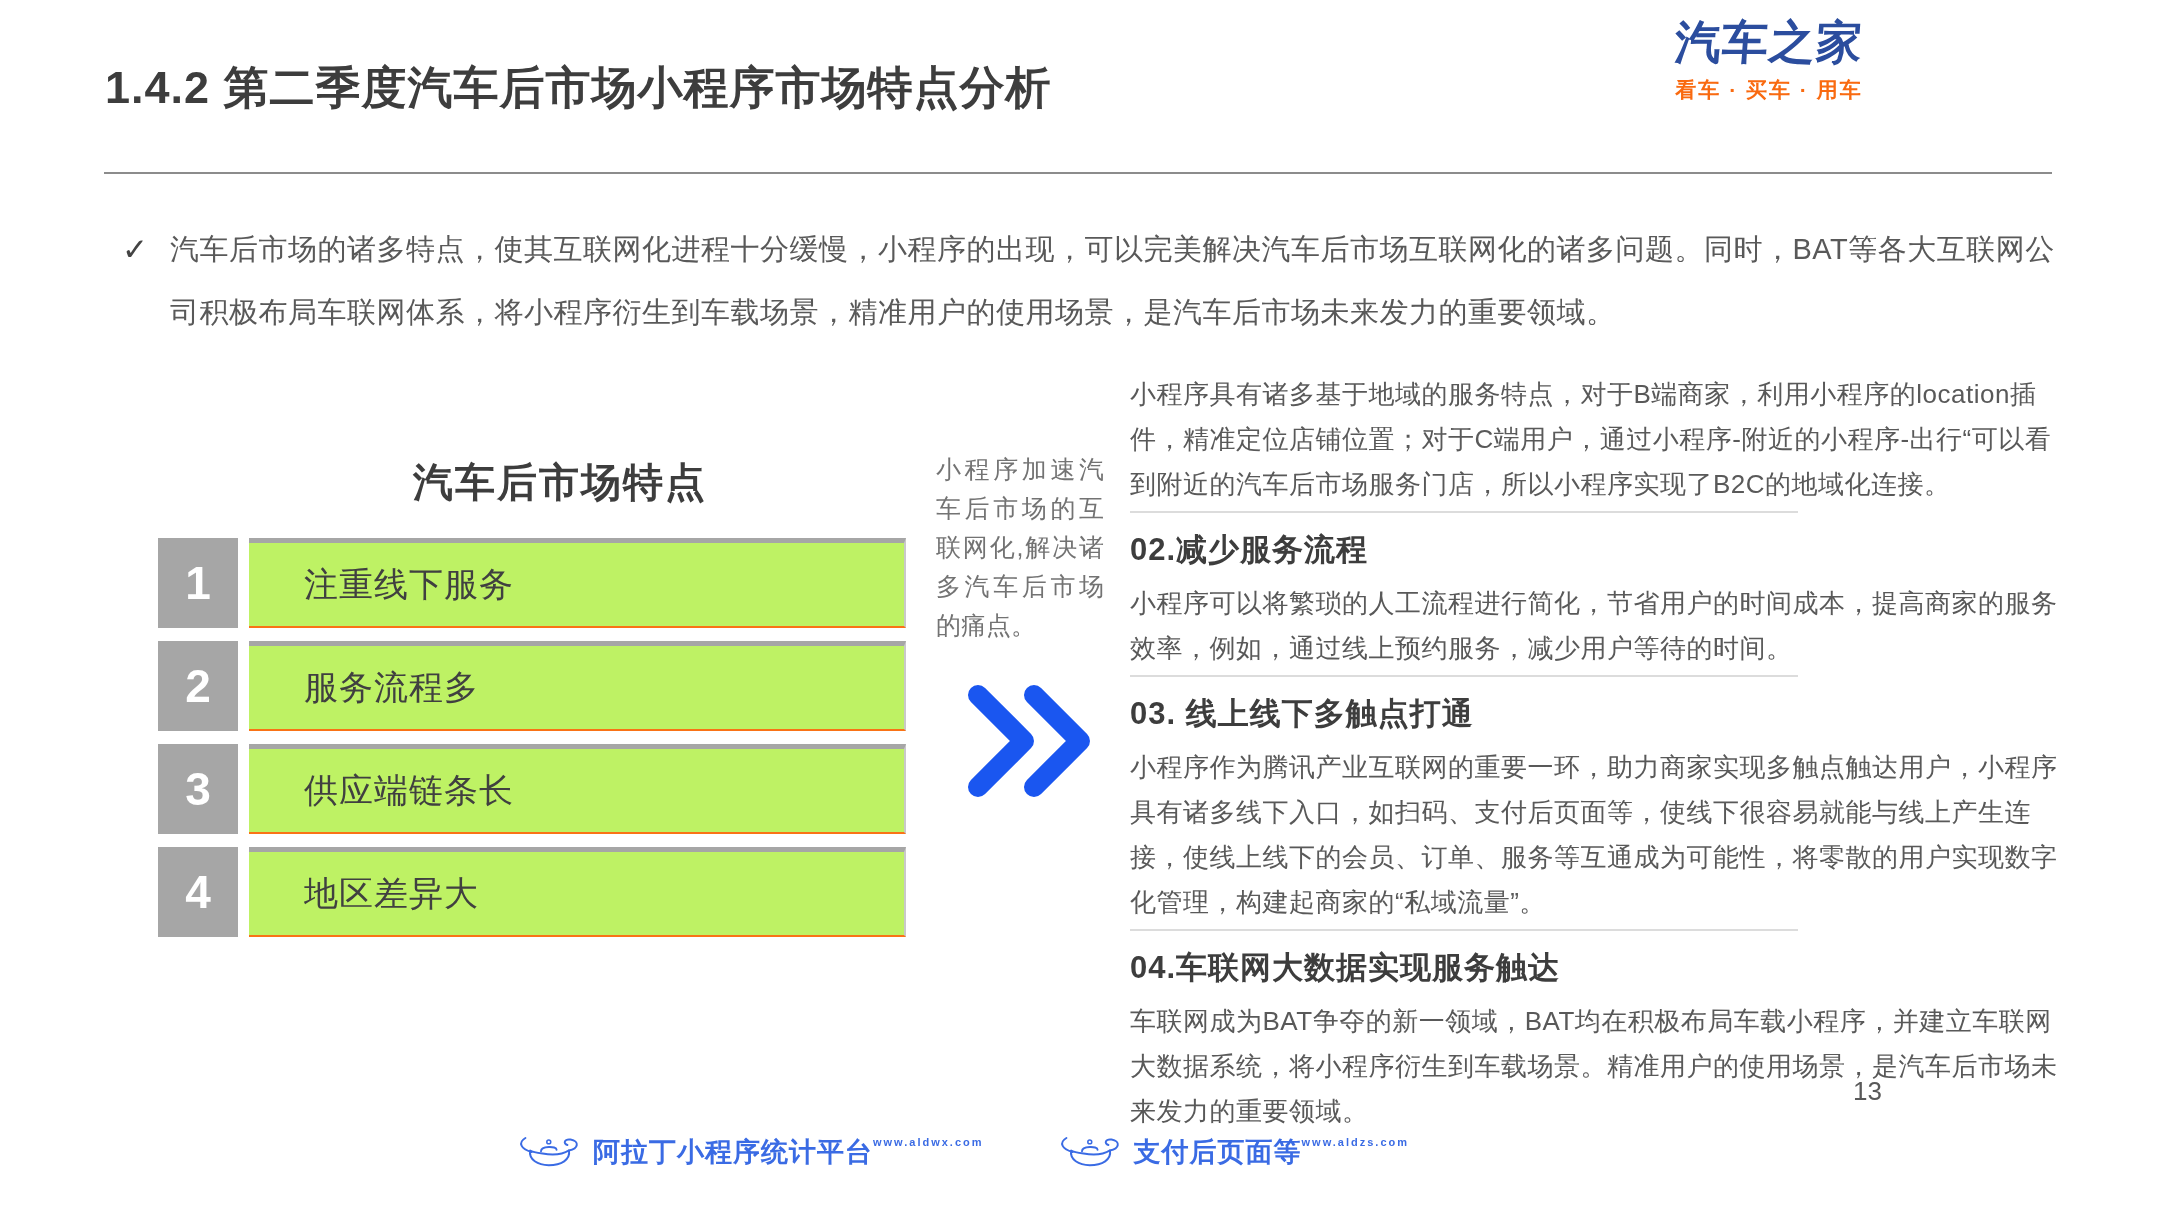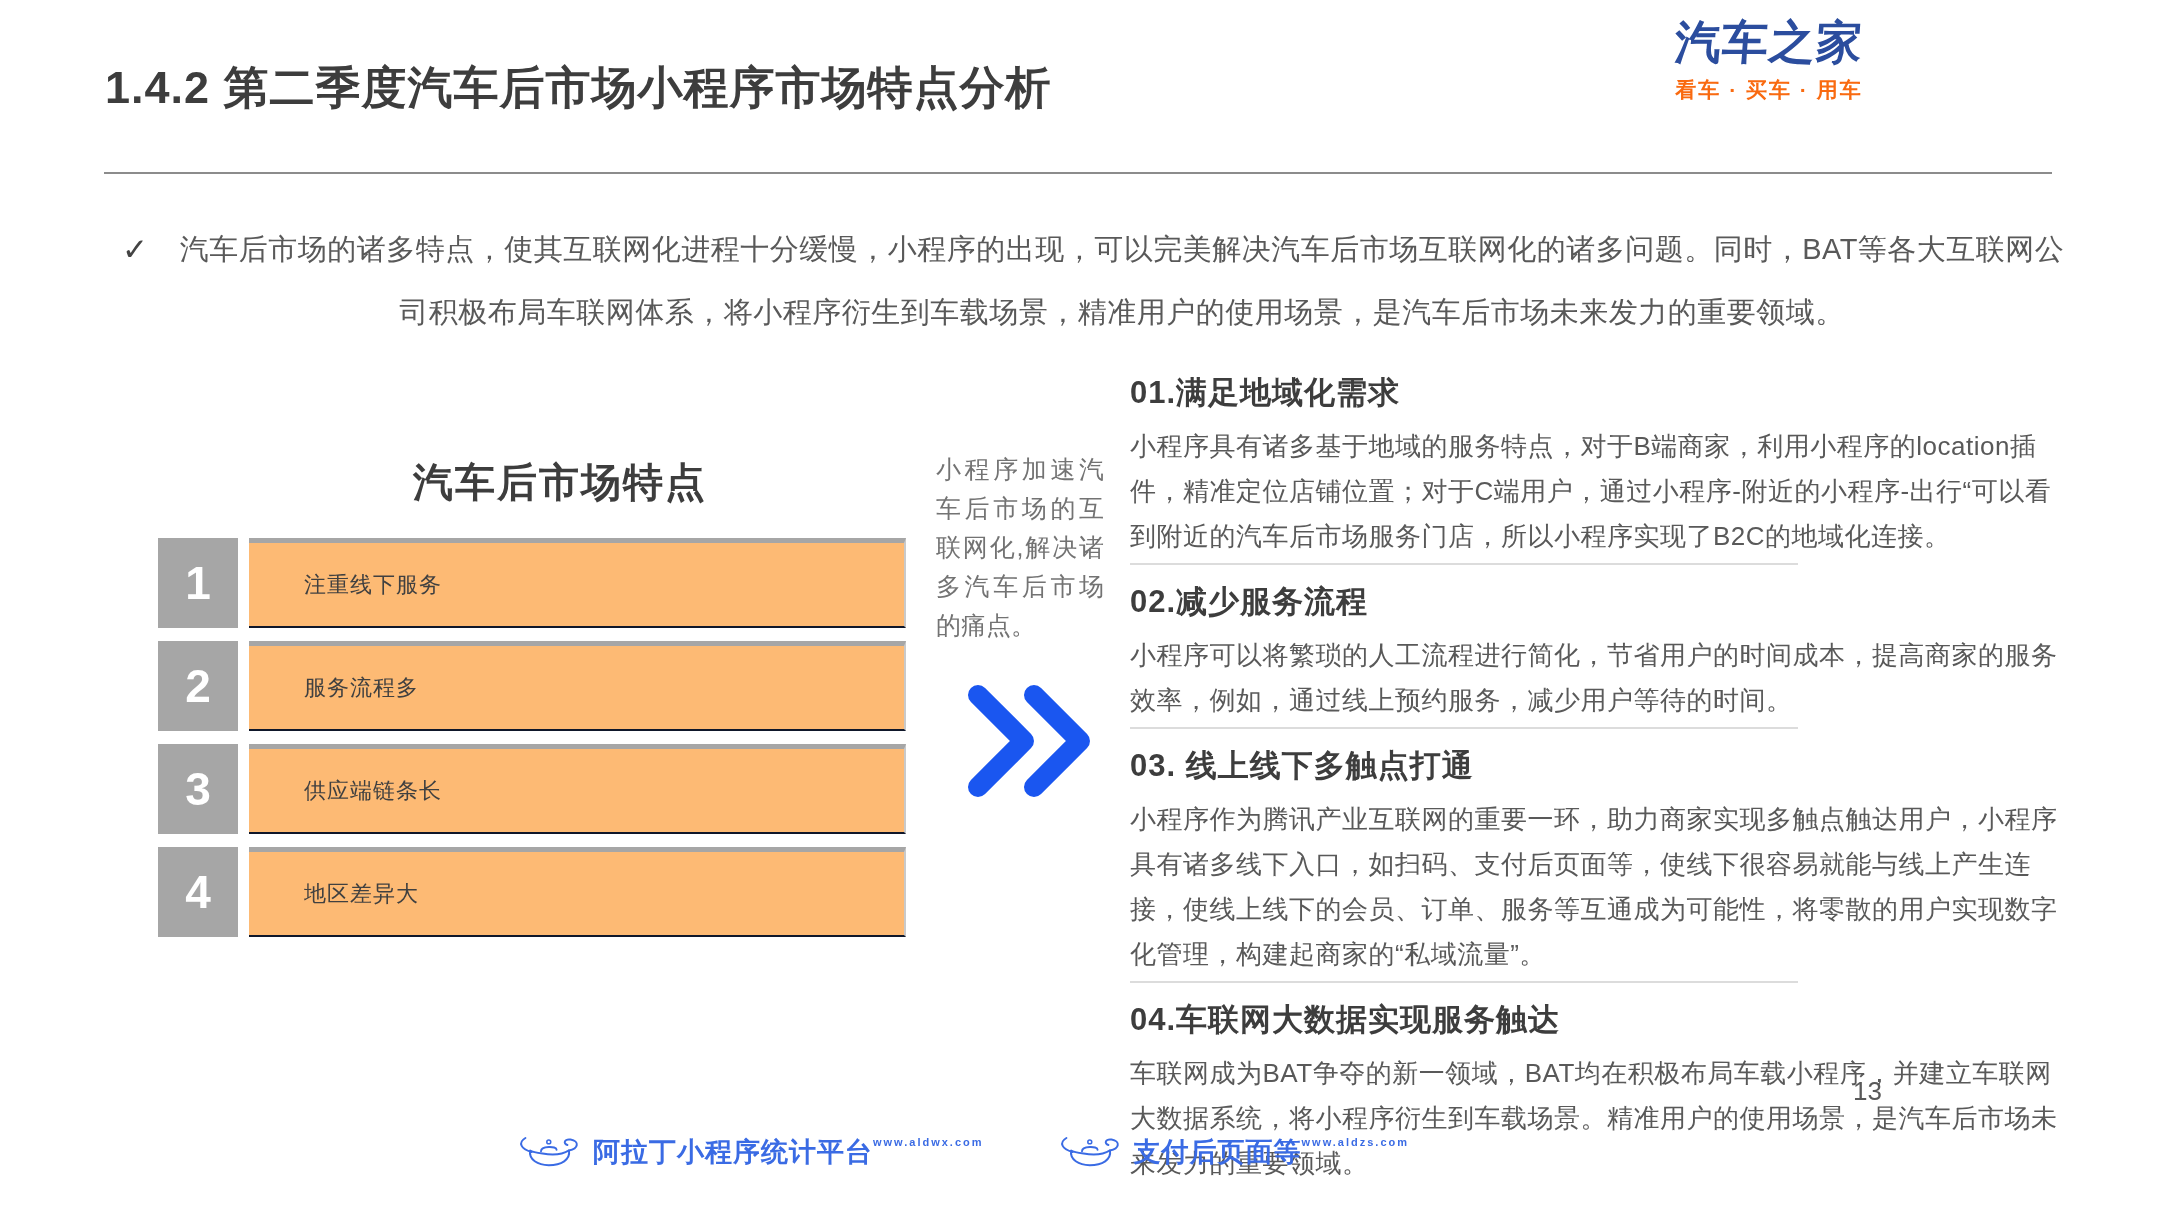--- a/index.html
+++ b/index.html
@@ -35,46 +35,46 @@
   
   .intro {
     position: absolute; left: 122px; top: 218px; width: 1952px;
     display: flex; align-items: flex-start;
   }
   .intro-check {
     flex: 0 0 48px; font-size: 31px; color: #444; line-height: 63px;
   }
   .intro-text {
     flex: 1; font-size: 29px; color: #595959; line-height: 63px; letter-spacing: 0.5px;
-    text-align: center;
+    text-align: left;
   }
 
   
   .panel-title {
     position: absolute; left: 300px; top: 455px; width: 520px;
     text-align: center; font-size: 40px; font-weight: bold; color: #3d3d3d; letter-spacing: 2px;
   }
   .feature-list {
     position: absolute; left: 158px; top: 538px; width: 748px;
   }
   .feature-row { display: flex; align-items: stretch; margin-bottom: 13px; height: 90px; }
   .feature-num {
     flex: 0 0 80px; background: #a6a6a6; color: #ffffff;
     font-size: 46px; font-weight: bold;
     display: flex; align-items: center; justify-content: center;
   }
   .feature-box {
     flex: 1; margin-left: 11px;
     border-top: 5px solid #a6a6a6;
     border-right: 2px solid #c9c9c9;
-    border-bottom: 2px solid #0f172a;
+    border-bottom: 2px solid #f97316;
     display: flex; align-items: center;
     padding-left: 55px;
-    font-size: 22px; color: #404040; letter-spacing: 1px;
-    background: #fdba74;
+    font-size: 34px; color: #404040; letter-spacing: 1px;
+    background: #bef264;
   }
 
   
   .mid-note {
     position: absolute; left: 936px; top: 450px; width: 168px;
     font-size: 25px; font-weight: normal; color: #737373; line-height: 39px;
     text-align: justify;
   }
   .mid-arrow { position: absolute; left: 962px; top: 682px; width: 140px; height: 120px; }
 
@@ -152,21 +152,20 @@
 
   <div class="mid-arrow">
     <svg width="140" height="120" viewBox="0 0 140 120" xmlns="http://www.w3.org/2000/svg">
       <polyline points="16,13 62,59 16,105" fill="none" stroke="#1a56f0" stroke-width="20" stroke-linecap="round" stroke-linejoin="round"></polyline>
       <polyline points="72,13 118,59 72,105" fill="none" stroke="#1a56f0" stroke-width="20" stroke-linecap="round" stroke-linejoin="round"></polyline>
     </svg>
   </div>
 
   <div class="right-col">
     <div class="section">
-      <div class="sec-heading">01.满足地域化需求</div>
       <div class="sec-body">小程序具有诸多基于地域的服务特点，对于B端商家，利用小程序的location插件，精准定位店铺位置；对于C端用户，通过小程序-附近的小程序-出行“可以看到附近的汽车后市场服务门店，所以小程序实现了B2C的地域化连接。</div>
       <div class="sec-divider"></div>
     </div>
     <div class="section">
       <div class="sec-heading">02.减少服务流程</div>
       <div class="sec-body">小程序可以将繁琐的人工流程进行简化，节省用户的时间成本，提高商家的服务效率，例如，通过线上预约服务，减少用户等待的时间。</div>
       <div class="sec-divider"></div>
     </div>
     <div class="section">
       <div class="sec-heading">03. 线上线下多触点打通</div>

